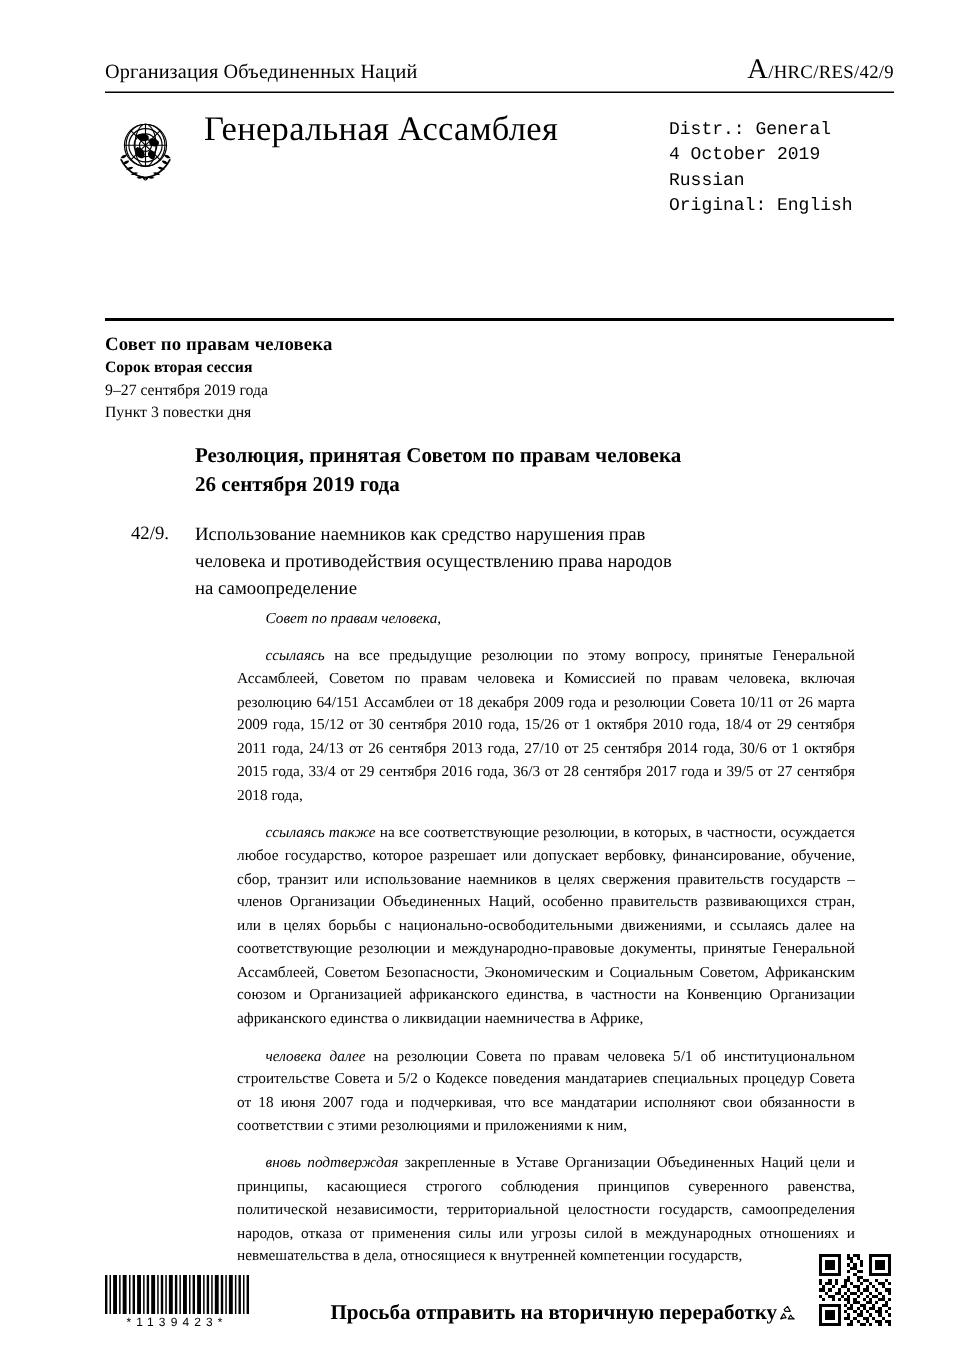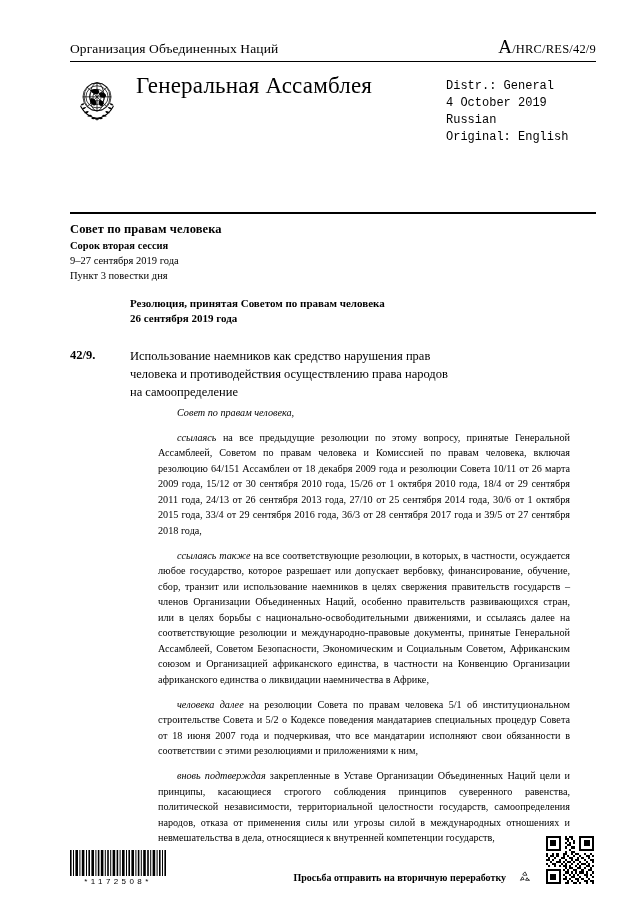--- a/index.html
+++ b/index.html
@@ -118,37 +118,38 @@
     font-size: 10.5px;
     margin-top: 1px;
   }
 
   
   .res-heading {
     position: absolute;
     left: 118px;
     top: 296px;
     width: 440px;
-    font-size: 11px;
+    font-size: 14px;
     font-weight: bold;
     line-height: 1.35;
   }
 
   
   .res-title-row {
     position: absolute;
     left: 58px;
     top: 348px;
     width: 500px;
     display: flex;
   }
   .res-num {
     flex: 0 0 60px;
     font-size: 12.5px;
-    font-weight: bold;
+    font-weight: normal;
+    text-align: center;
   }
   .res-title {
     flex: 1 1 auto;
     font-size: 12.5px;
     font-weight: normal;
     line-height: 1.42;
     max-width: 330px;
   }
 
   
@@ -200,22 +201,22 @@
   .barcode-digits {
     font-size: 8px;
     letter-spacing: 3.4px;
     margin-top: 1px;
     text-align: center;
     font-family: "Liberation Sans", sans-serif;
   }
   .recycle-note {
     display: flex;
     align-items: center;
-    gap: 12px;
-    font-size: 10px;
+    gap: 0;
+    font-size: 14px;
     font-weight: bold;
     margin-bottom: 2px;
     margin-right: 6px;
   }
   .qr-wrap {
     width: 52px;
     height: 52px;
   }
   .footer-right {
     display: flex;
@@ -357,21 +358,21 @@
             <rect x="73.2" y="0" width="2.6" height="26"></rect>
             <rect x="77.2" y="0" width="1.6" height="26"></rect>
             <rect x="80.2" y="0" width="1" height="26"></rect>
             <rect x="82.6" y="0" width="2.6" height="26"></rect>
             <rect x="86.6" y="0" width="1" height="26"></rect>
             <rect x="89" y="0" width="1.6" height="26"></rect>
             <rect x="92" y="0" width="1" height="26"></rect>
             <rect x="94.4" y="0" width="1.6" height="26"></rect>
           </g>
         </svg>
-        <div class="barcode-digits">*1172508*</div>
+        <div class="barcode-digits">*1139423*</div>
       </div>
 
       <div class="footer-right">
         <div class="recycle-note">
           <span>Просьба отправить на вторичную переработку</span>
           <svg width="14" height="14" viewBox="0 0 24 24">
             <g fill="none" stroke="#000" stroke-width="1.3" stroke-linejoin="round">
               <path d="M12 3.2 L15.2 9 L12.6 9 L9.4 9 L8.2 7 z"></path>
               <path d="M4.2 17.6 L7.6 11.6 L9 14 L10.4 16.4 L8 16.4 z"></path>
               <path d="M19.8 17.6 L13 17.6 L14.3 15.4 L15.6 13.2 L17 15.6 z"></path>

